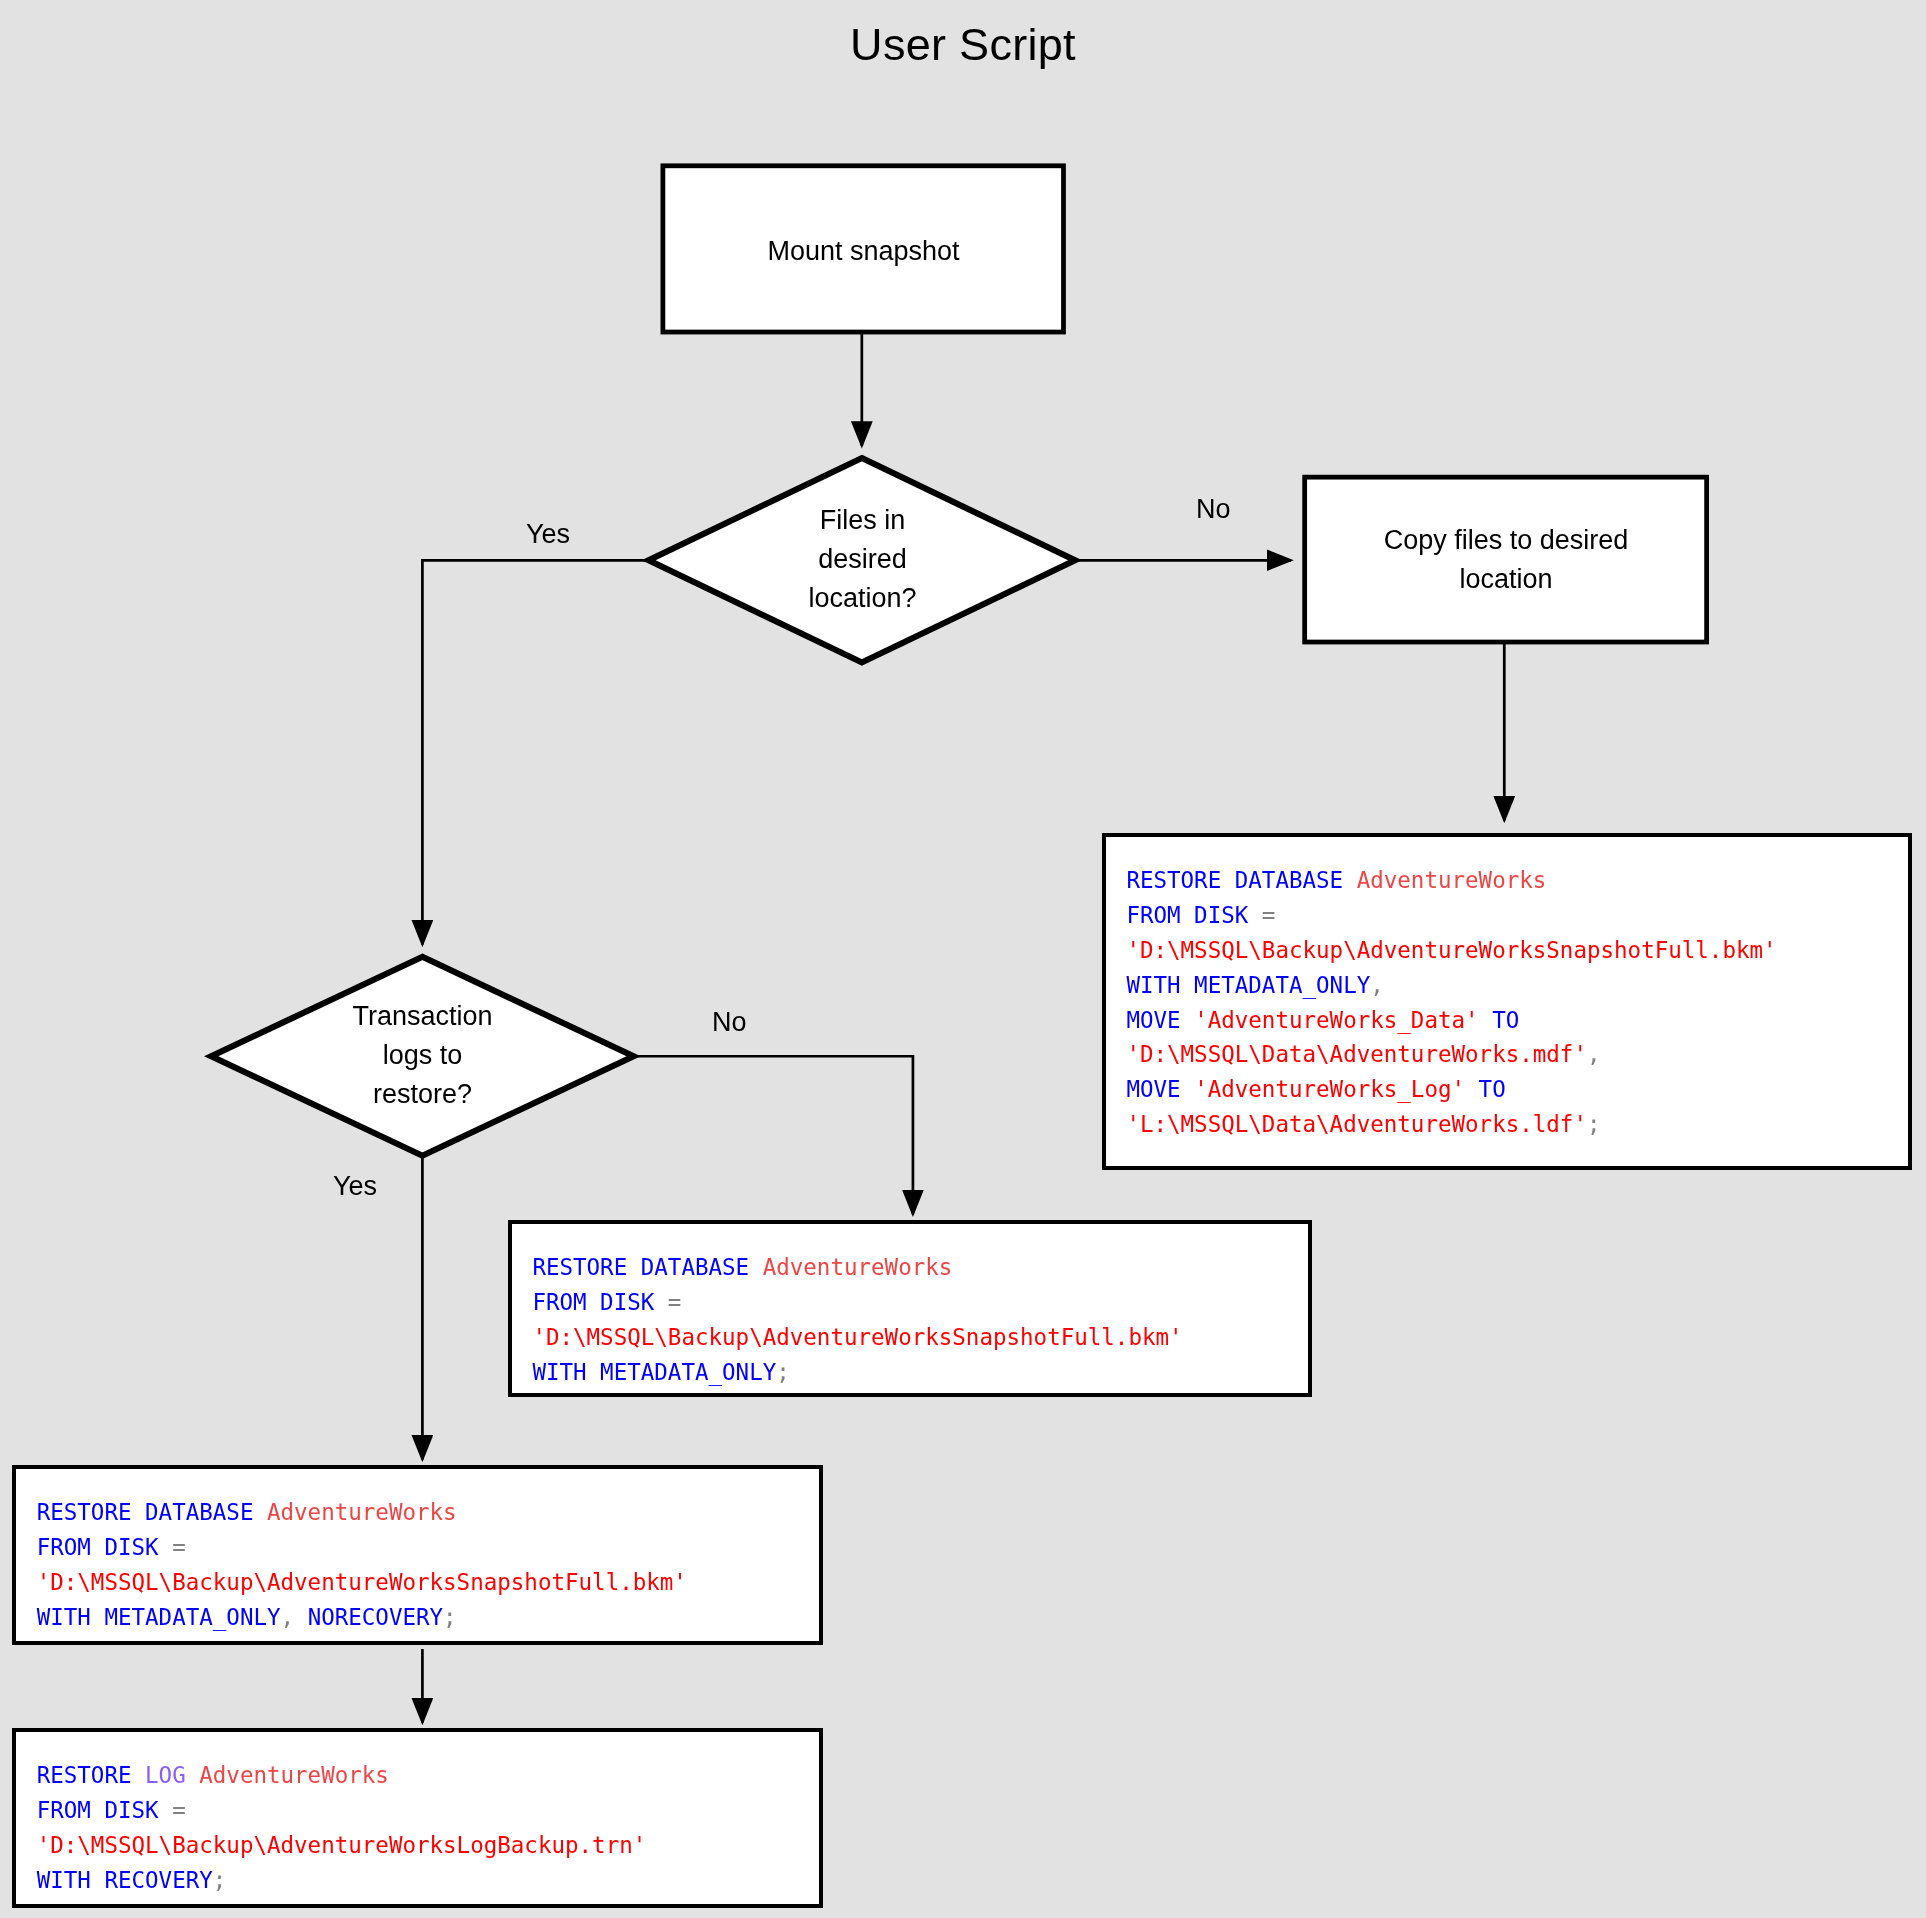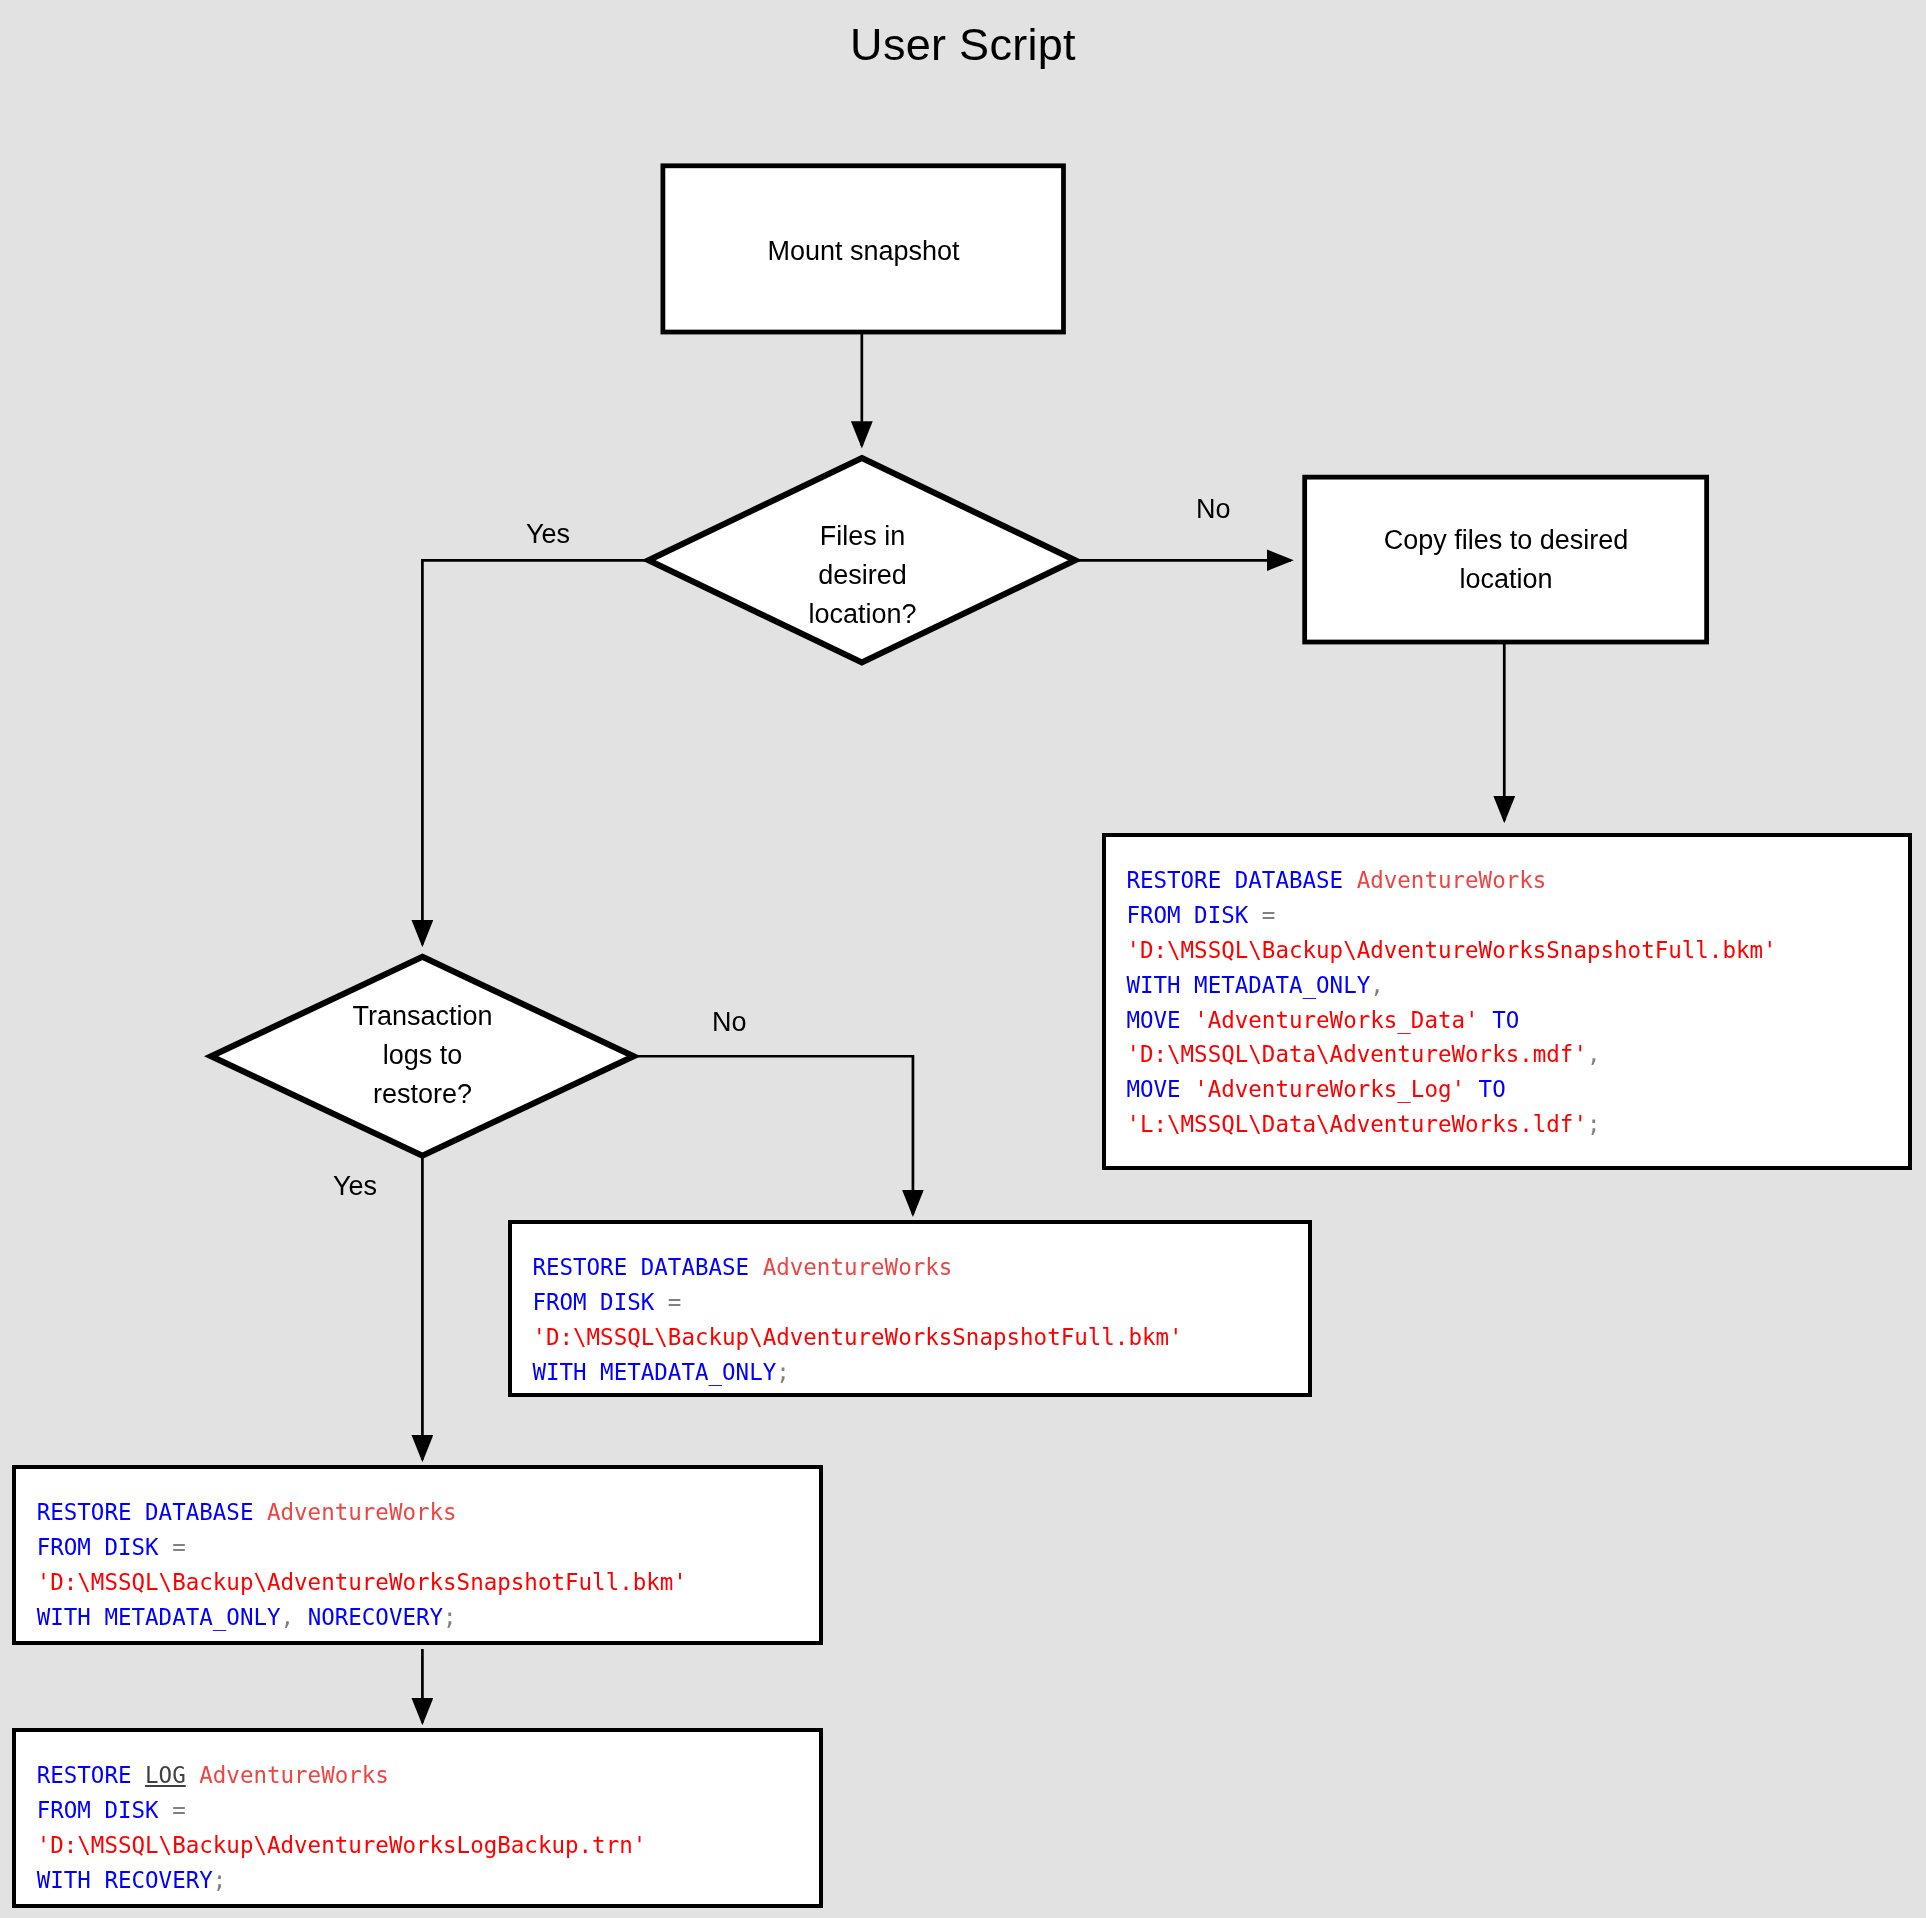--- a/index.html
+++ b/index.html
@@ -44,21 +44,21 @@
     box-sizing: border-box;
     font-family: "DejaVu Sans Mono", monospace;
     font-size: 22.5px;
     line-height: 1.55;
     color: #000;
     padding: 26px 19px 23px 20.4px;
     white-space: pre;
     overflow: hidden;
   }
   .kw   { color: #0000ff; margin-top: 27px; }
-  .kw2  { color: #404040; text-decoration: underline; }
+  .kw2  { color: #8b5cf6; }
   .str  { color: #ff0000; }
   .id   { color: #ef4444; }
   .pun  { color: #808080; }
 
   
   .edge-label {
     position: absolute;
     font-size: 27px;
     color: #000;
     font-family: "Liberation Sans", sans-serif;
@@ -107,21 +107,21 @@
 
   <path d="M620,2420 L620,2528" stroke="#000000" stroke-width="4" fill="none" marker-end="url(#arrowhead)"></path>
 </svg>
 
 <div class="title">User Script</div>
 
 <div class="diamond-text" style="left:663px; top:232px; width:401px;">
   <span>Mount snapshot</span>
 </div>
 
-<div class="diamond-text" style="left:692px; top:501px; width:341px;margin-top:16px;">
+<div class="diamond-text" style="left:692px; top:501px; width:341px;">
   <div>Files in</div>
   <div>desired</div>
   <div>location?</div>
 </div>
 
 <div class="diamond-text" style="left:1305px; top:521px; width:402px;">
   <div>Copy files to desired</div>
   <div>location</div>
 </div>
 

